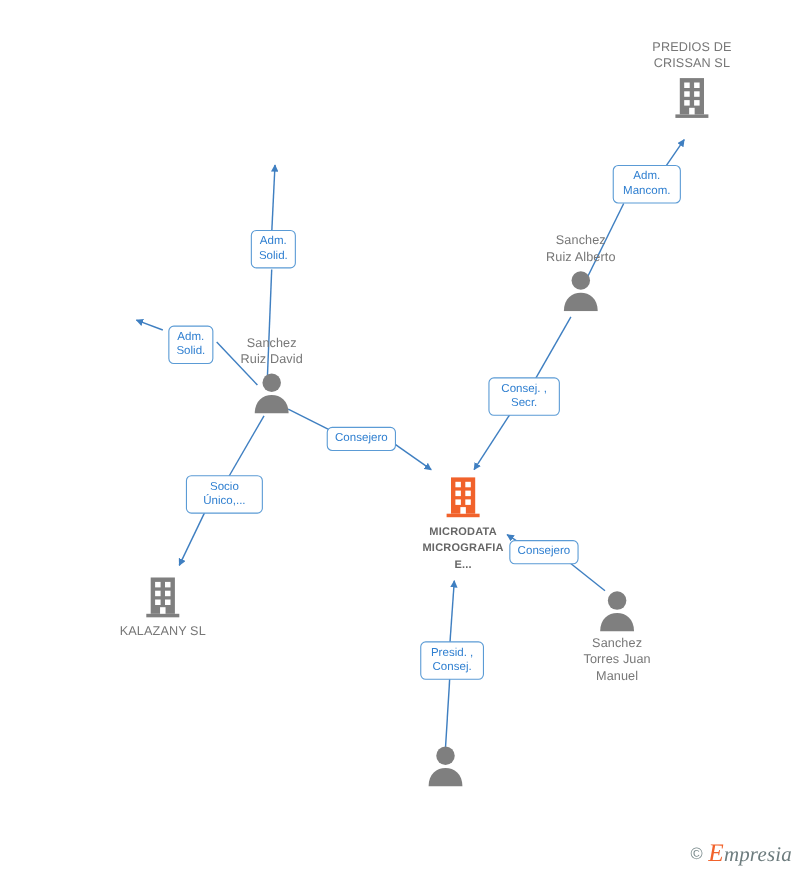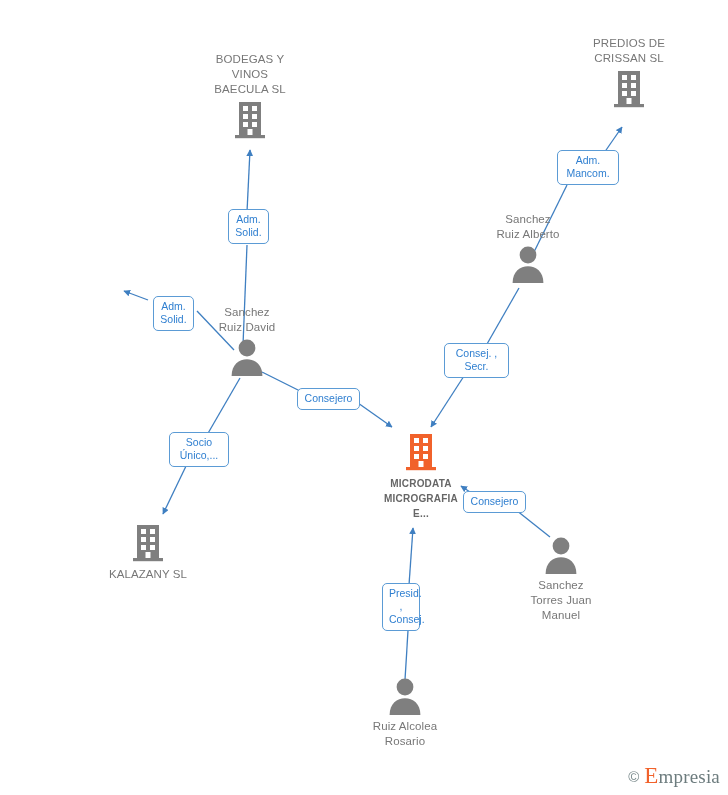--- a/index.html
+++ b/index.html
@@ -80,20 +80,21 @@
     display: flex;
     align-items: center;
     gap: 5px;
   }
   #watermark .copy {
     font-size: 15px;
     color: #7a8a8c;
   }
   #watermark .brand {
     font-family: "Liberation Serif", serif;
+    font-style: italic;
     font-size: 19px;
     color: #6d7c7e;
     letter-spacing: 0.2px;
   }
   #watermark .brand .cap {
     color: #f1622b;
     font-size: 23px;
   }
 </style>
 </head>
@@ -142,36 +143,20 @@
       <path d="M 550 537 L 516 510" stroke="#3f7fc1" stroke-width="1.3" fill="none"></path>
       <path d="M 470 492 L 461 486" stroke="#3f7fc1" stroke-width="1.3" fill="none" marker-end="url(#arrow)"></path>
     </g>
 
     <g>
       <path d="M 405 680 L 409 614" stroke="#3f7fc1" stroke-width="1.3" fill="none"></path>
       <path d="M 409 585 L 413 528" stroke="#3f7fc1" stroke-width="1.3" fill="none" marker-end="url(#arrow)"></path>
     </g>
   </svg>
 
-  <div class="node label-top" style="left:250px; top:52px;">
-    <div class="node-label">BODEGAS Y
-VINOS
-BAECULA SL</div>
-    <svg class="glyph glyph-company" viewBox="0 0 34 40" xmlns="http://www.w3.org/2000/svg">
-      <rect x="6" y="2" width="22" height="33" fill="#7f7f7f"></rect>
-      <rect x="2" y="35" width="30" height="3.2" fill="#7f7f7f"></rect>
-      <rect x="10" y="6" width="5" height="5" fill="#ffffff"></rect>
-      <rect x="19" y="6" width="5" height="5" fill="#ffffff"></rect>
-      <rect x="10" y="14" width="5" height="5" fill="#ffffff"></rect>
-      <rect x="19" y="14" width="5" height="5" fill="#ffffff"></rect>
-      <rect x="10" y="22" width="5" height="5" fill="#ffffff"></rect>
-      <rect x="19" y="22" width="5" height="5" fill="#ffffff"></rect>
-      <rect x="14.5" y="29" width="5" height="6" fill="#ffffff"></rect>
-    </svg>
-  </div>
 
   <div class="node label-top" style="left:629px; top:36px;">
     <div class="node-label">PREDIOS DE
 CRISSAN  SL</div>
     <svg class="glyph glyph-company" viewBox="0 0 34 40" xmlns="http://www.w3.org/2000/svg">
       <rect x="6" y="2" width="22" height="33" fill="#7f7f7f"></rect>
       <rect x="2" y="35" width="30" height="3.2" fill="#7f7f7f"></rect>
       <rect x="10" y="6" width="5" height="5" fill="#ffffff"></rect>
       <rect x="19" y="6" width="5" height="5" fill="#ffffff"></rect>
       <rect x="10" y="14" width="5" height="5" fill="#ffffff"></rect>
@@ -241,44 +226,42 @@
     <div class="node-label">Sanchez
 Torres Juan
 Manuel</div>
   </div>
 
   <div class="node label-bottom" style="left:405px; top:677px;">
     <svg class="glyph glyph-person" viewBox="0 0 34 38" xmlns="http://www.w3.org/2000/svg">
       <circle cx="17" cy="10" r="8.4" fill="#7f7f7f"></circle>
       <path d="M 1.6 38 C 1.6 26.4 9.1 21.2 17 21.2 C 24.9 21.2 32.4 26.4 32.4 38 Z" fill="#7f7f7f"></path>
     </svg>
-    <div class="node-label">Ruiz Alcolea
-Rosario</div>
   </div>
 
   <div class="edge-label" style="left:228px; top:209px; width:41px;">Adm.
 Solid.</div>
 
   <div class="edge-label" style="left:153px; top:296px; width:41px;">Adm.
 Solid.</div>
 
   <div class="edge-label" style="left:297px; top:388px; width:63px;">Consejero</div>
 
-  <div class="edge-label" style="left:169px; top:432px; width:60px;">Socio
+  <div class="edge-label" style="left:169px; top:432px; width:70px;">Socio
 Único,...</div>
 
   <div class="edge-label" style="left:557px; top:150px; width:62px;">Adm.
 Mancom.</div>
 
   <div class="edge-label" style="left:444px; top:343px; width:65px;">Consej. ,
 Secr.</div>
 
   <div class="edge-label" style="left:463px; top:491px; width:63px;">Consejero</div>
 
-  <div class="edge-label" style="left:382px; top:583px; width:38px;">Presid. ,
+  <div class="edge-label" style="left:382px; top:583px; width:58px;">Presid. ,
 Consej.</div>
 
   <div id="watermark">
     <span class="copy">©</span>
     <span class="brand"><span class="cap">E</span><span>mpresia</span></span>
   </div>
 
 </div>
 
 </body></html>

